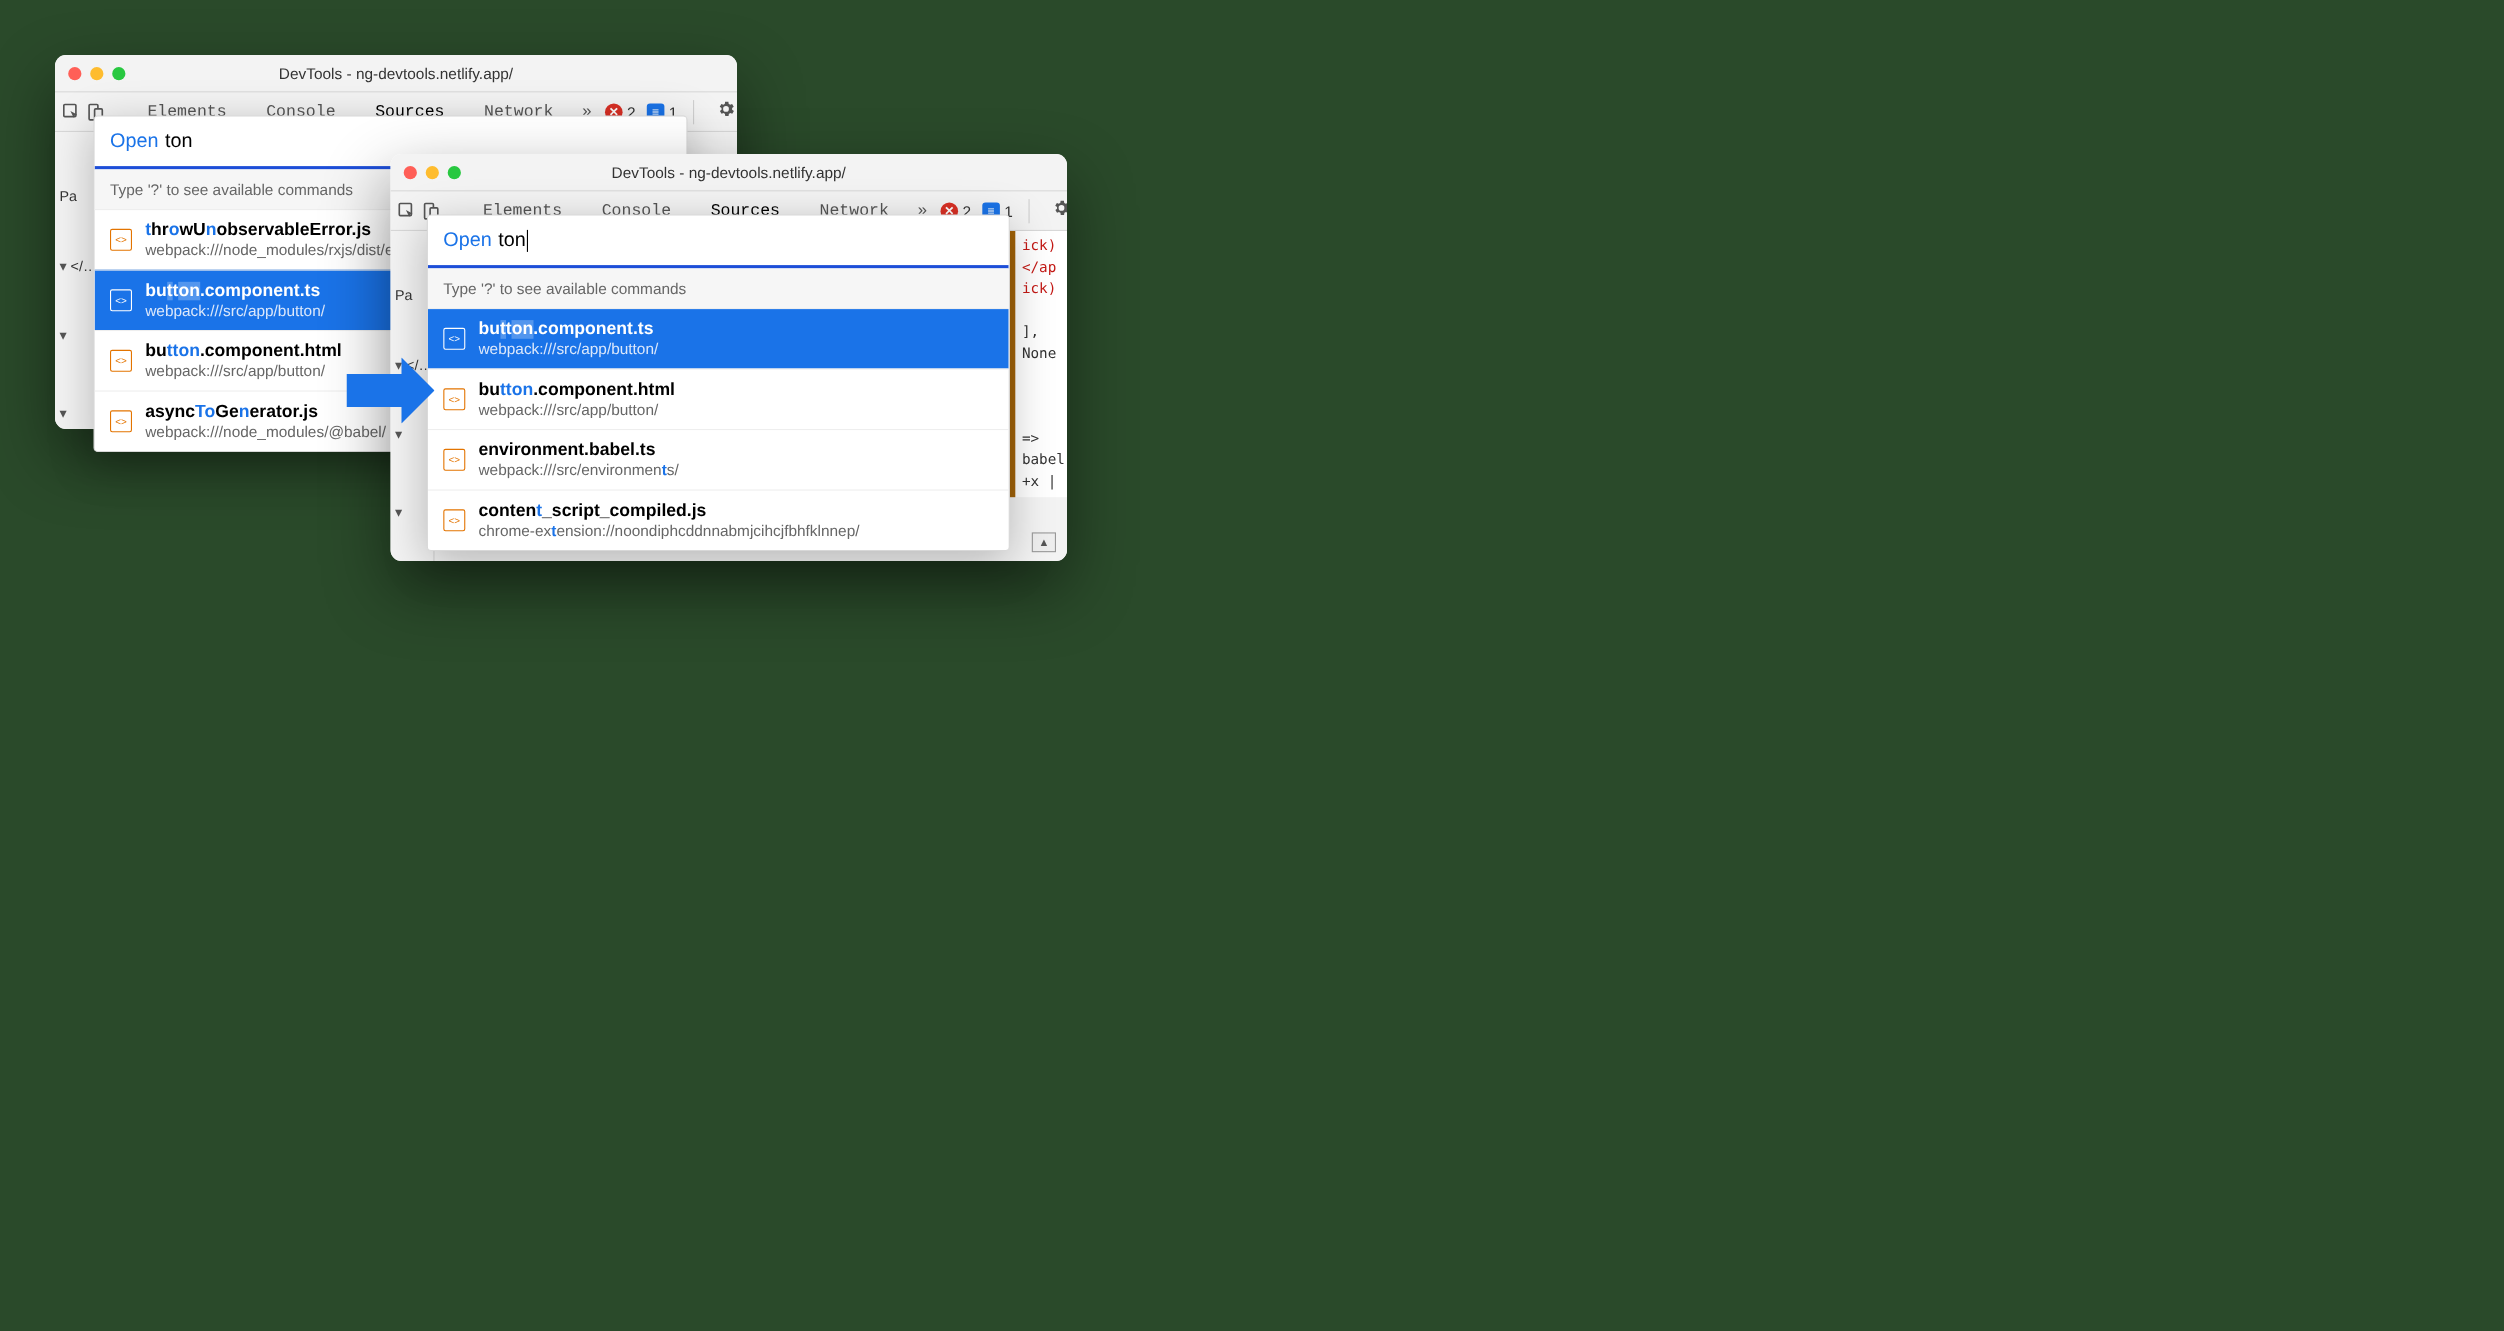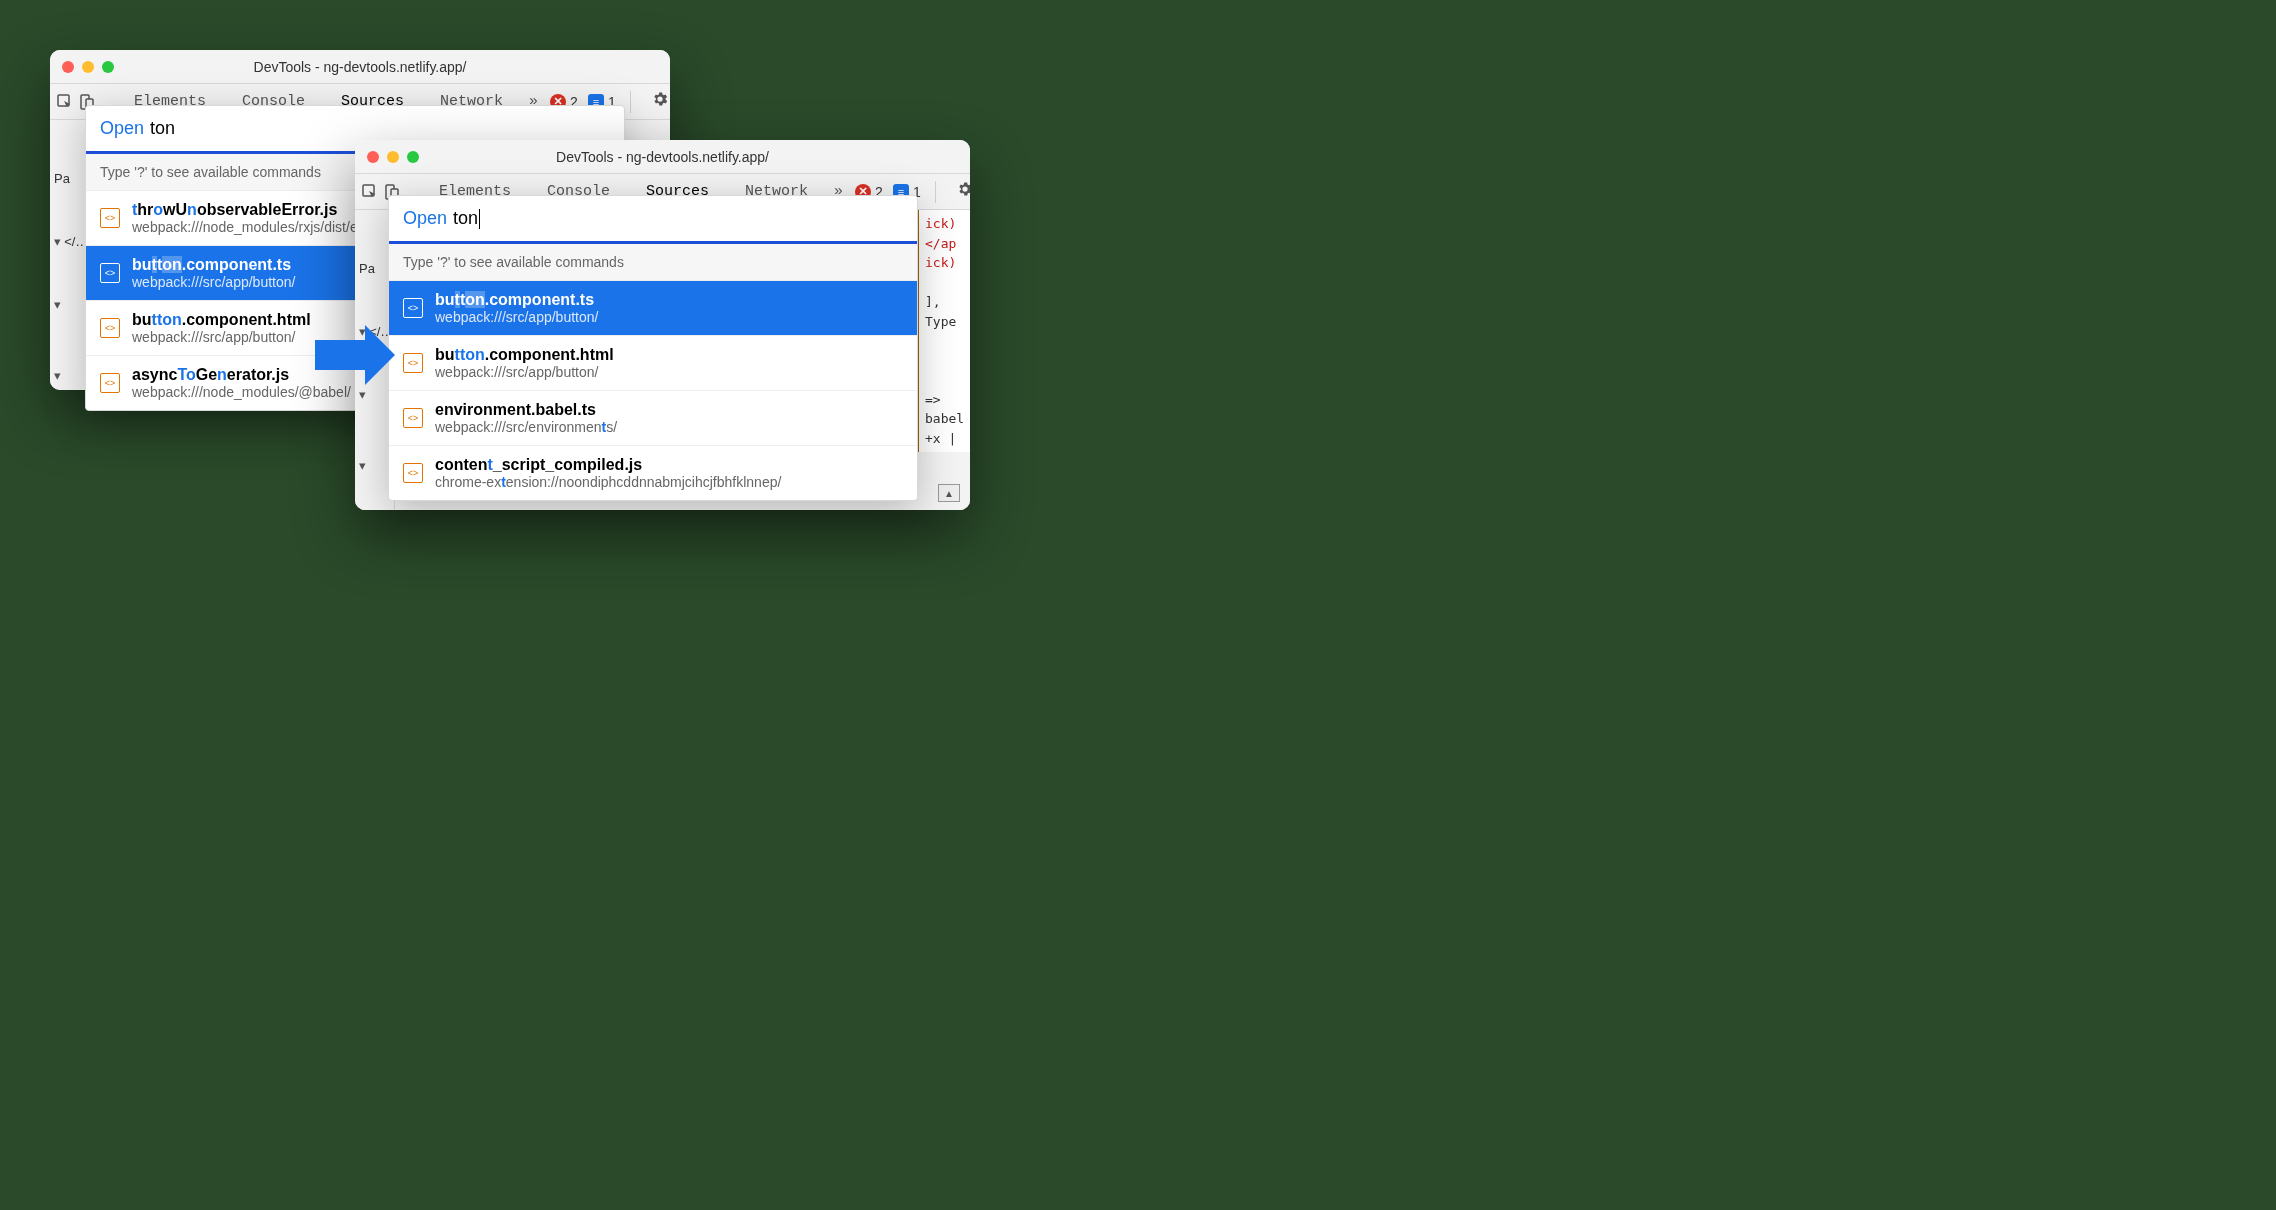--- a/index.html
+++ b/index.html
@@ -105,21 +105,21 @@
 
   .code-strip {
     position: absolute;
     right: 0;
     background: #fff;
     font-family: Menlo, Consolas, monospace;
     font-size: 13px;
     line-height: 1.5;
     color: #333;
     padding: 4px 6px;
-    border-left: 1px solid #a16207;
+    border-left: 5px solid #a16207;
   }
   .code-red { color: #c41a16; }
 
   .quickopen {
     position: absolute;
     background: #fff;
     border: 1px solid #d8d8d8;
     border-radius: 4px;
     box-shadow: 0 10px 40px rgba(0,0,0,0.25);
     overflow: hidden;
@@ -343,21 +343,21 @@
       <div class="row tri">&lt;/…</div>
       <div class="row tri">&nbsp;</div>
       <div class="row tri" style="margin-top:50px">&nbsp;</div>
     </div>
     <div class="code-strip" style="top:70px; width:52px;" id="code-strip-b">
         <div class="code-red">ick)</div>
         <div class="code-red">&lt;/ap</div>
         <div class="code-red">ick)</div>
         <div class="">&nbsp;</div>
         <div class="">],</div>
-        <div class="">Type</div>
+        <div class="">None</div>
         <div class="">&nbsp;</div>
         <div class="">&nbsp;</div>
         <div class="">&nbsp;</div>
         <div class=""> =&gt;</div>
         <div class="">babel</div>
         <div class="">+x  |</div>
       </div>
   </div>
   <div class="drawer-btn">▲</div>
 </div>

